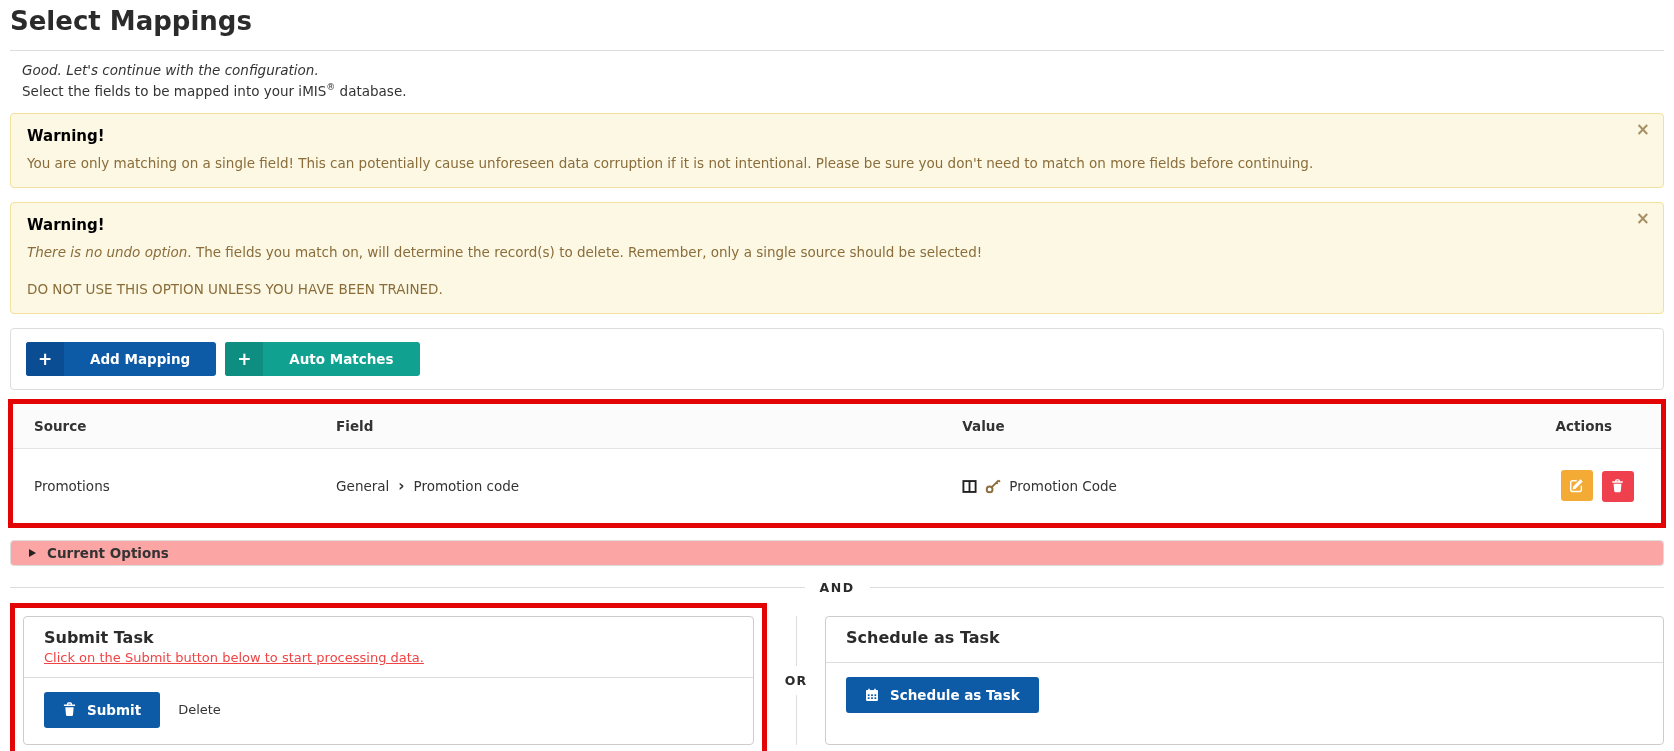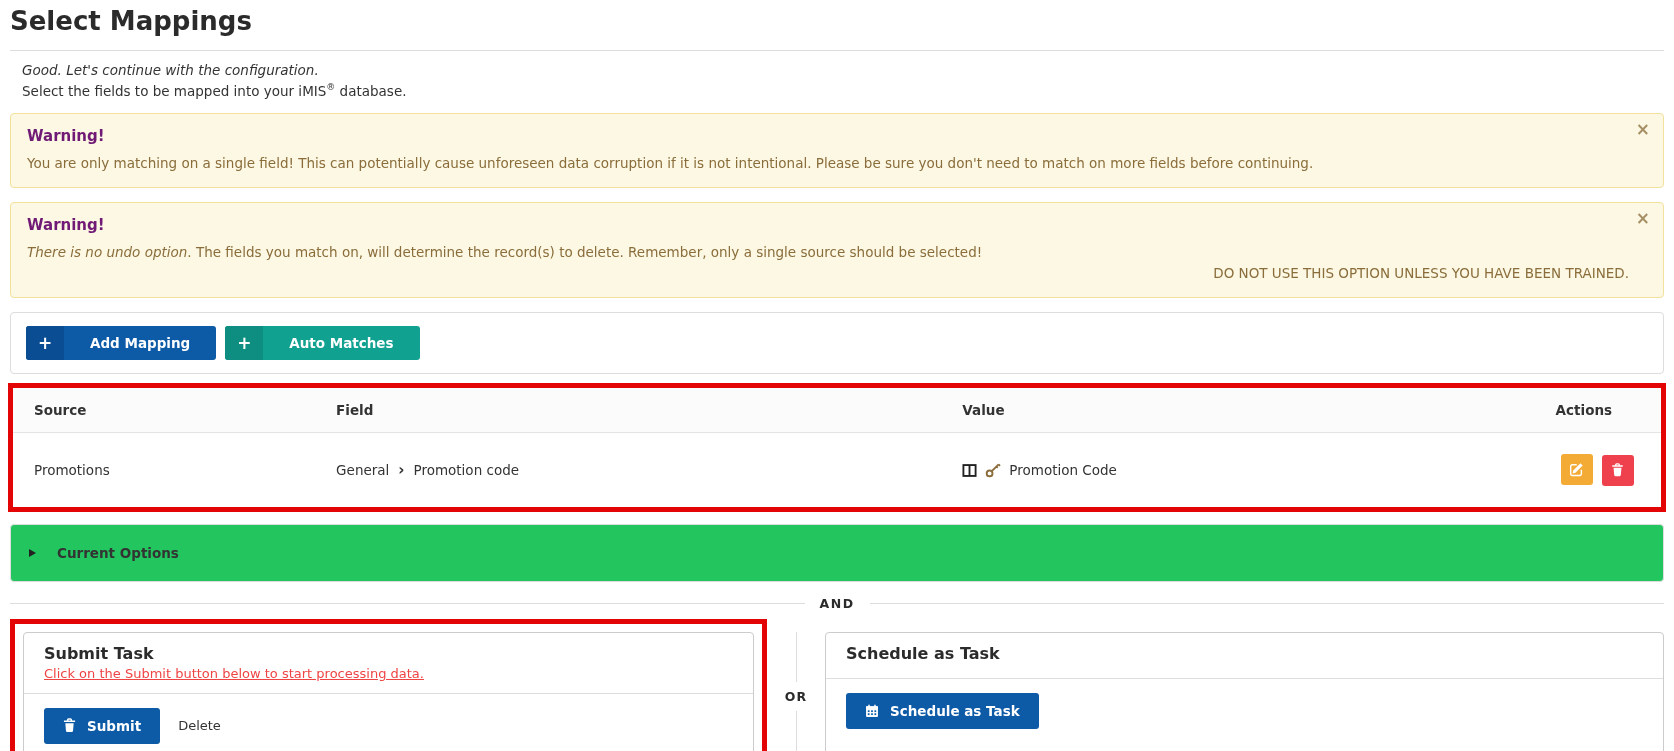--- a/index.html
+++ b/index.html
@@ -17,23 +17,23 @@
   }
   .intro { margin:10px 12px 12px; line-height:1.45; }
   .intro .line1 { font-style:italic; }
   .sup-reg { font-size:9px; vertical-align:super; }
 
   
   .alert {
     position:relative; background:#fcf8e3; border:1px solid #f2e19c;
     border-radius:4px; padding:13px 34px 14px 16px; margin:0 0 14px; color:#8a6d3b;
   }
-  .alert-heading { font-weight:bold; font-size:15px; color:#701a75; margin:0 0 8px; }
+  .alert-heading { font-weight:bold; font-size:15px; color:#000000; margin:0 0 8px; }
   .alert p { margin:0; line-height:1.5; }
-  .alert .second-line { margin-top:1px;text-align:right; }
+  .alert .second-line { margin-top:17px; }
   .alert .close-x {
     position:absolute; top:7px; right:13px; font-weight:bold; font-size:17px;
     color:#8a6d3b; opacity:.75; cursor:pointer; line-height:1;
   }
   .em { font-style:italic; }
 
   
   .toolbar-panel {
     border:1px solid #ddd; border-radius:4px; padding:13px 15px; margin:0 0 9px;
     display:flex; gap:9px; background:#fff;
@@ -67,22 +67,22 @@
   .value-cell { display:flex; align-items:center; gap:8px; }
   .act-btn {
     display:inline-flex; align-items:center; justify-content:center;
     width:32px; height:31px; border:none; border-radius:3px; cursor:pointer; margin-left:5px;
   }
   .act-edit { background:#f3ab35; }
   .act-del  { background:#ef404e; }
 
   
   .collapse-bar {
-    border:1px solid #ddd; border-radius:4px; background:#22c55e;
-    padding:20px 18px; display:flex; align-items:center; gap:21px;
+    border:1px solid #ddd; border-radius:4px; background:#fca5a5;
+    padding:4px 18px; display:flex; align-items:center; gap:11px;
     font-weight:bold; cursor:pointer; margin:0 0 10px;
   }
   .caret-right { width:0; height:0; border-left:7px solid #222; border-top:4.5px solid transparent; border-bottom:4.5px solid transparent; }
 
   
   .h-divider { display:flex; align-items:center; gap:15px; margin:14px 0 6px; }
   .h-divider .line { flex:1; border-top:1px solid #ddd; }
   .h-divider .word { font-weight:bold; font-size:12.5px; letter-spacing:1.5px; color:#2b2b2b; }
 
   

